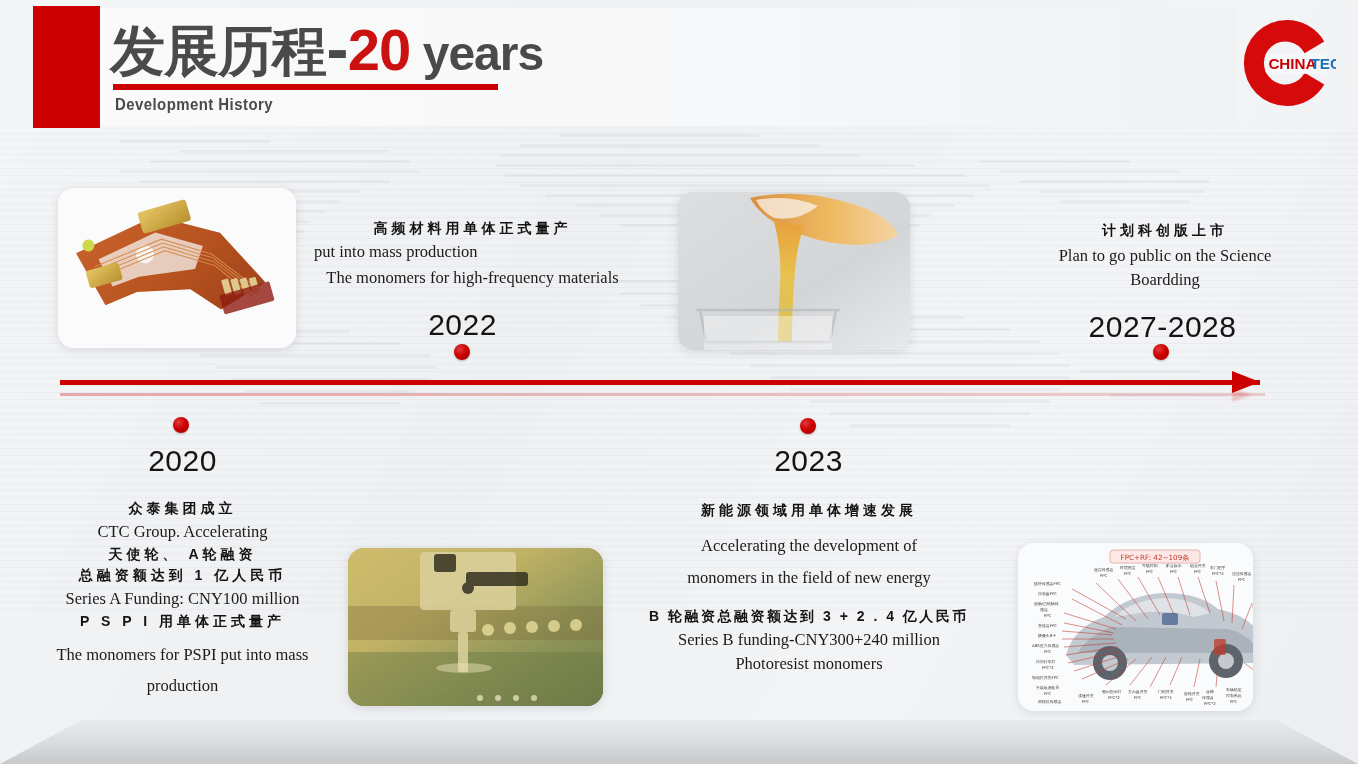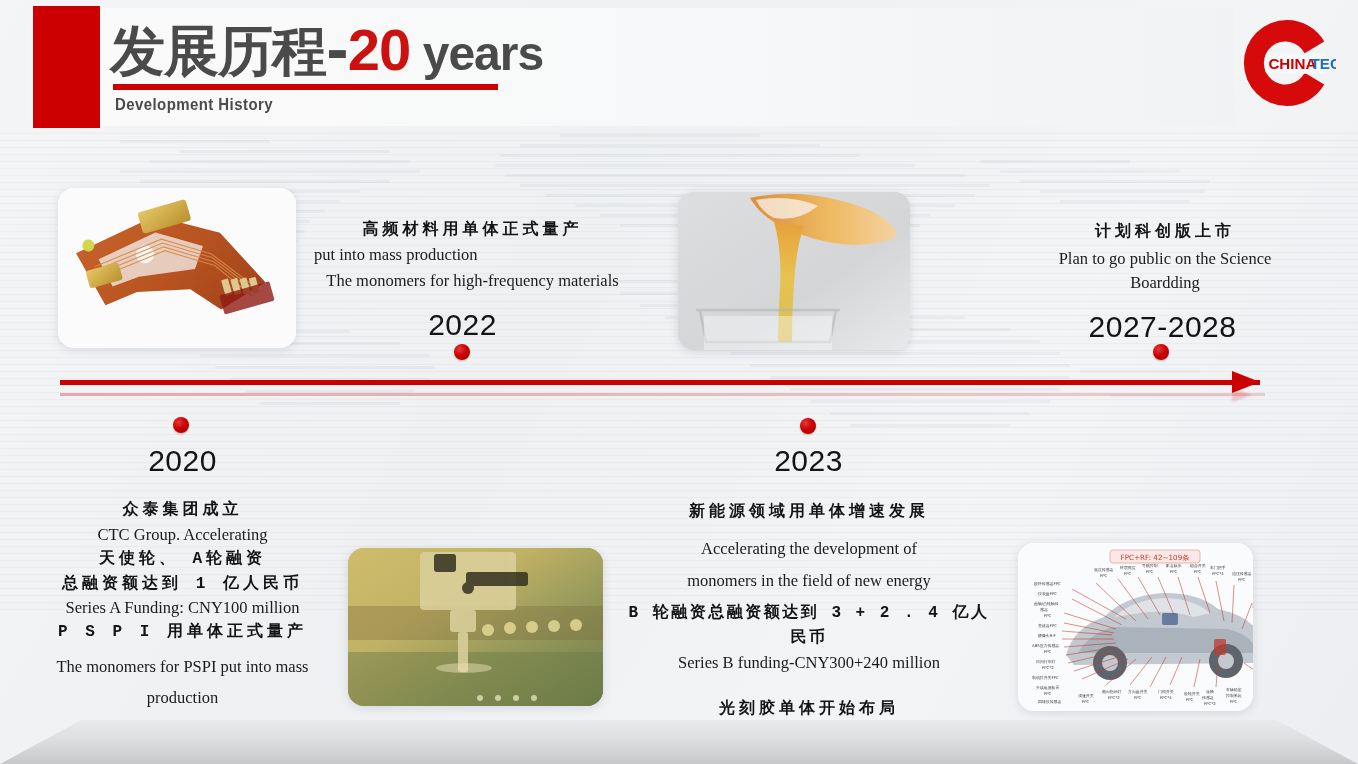--- a/index.html
+++ b/index.html
@@ -51,21 +51,21 @@
     border-top:7px solid transparent;border-bottom:7px solid transparent;
     border-left:20px solid rgba(204,0,0,.18);filter:blur(.8px);}
 
   .dot{position:absolute;width:16px;height:16px;border-radius:50%;
     background:radial-gradient(circle at 35% 32%,#e23a3a 0%,#cc0000 45%,#9e0000 100%);
     box-shadow:0 1px 2px rgba(0,0,0,.25);}
 
   
   .yr{position:absolute;font-family:"Liberation Sans",sans-serif;font-weight:normal;
     font-size:30px;color:#141414;letter-spacing:.5px;text-align:center;}
-  .cn{font-family:Liberation Mono, monospace;font-weight:bold;font-size:16px;color:#141414;
+  .cn{font-family:Liberation Sans, sans-serif;font-weight:bold;font-size:14px;color:#141414;
     letter-spacing:4px;line-height:1.55;}
   .en{font-family:"Liberation Serif","DejaVu Serif",serif;font-size:16.5px;color:#1b1b1b;
     line-height:1.45;}
   .blk{position:absolute;text-align:center;}
 
   
   .card{position:absolute;border-radius:16px;overflow:hidden;
     box-shadow:0 2px 10px rgba(80,90,105,.16);}
 
   
@@ -433,21 +433,20 @@
     <div class="en" style="margin-top:6px;line-height:1.9;">The monomers for PSPI put into mass</div>
     <div class="en" style="line-height:1.9;">production</div>
   </div>
 
   <div class="dot" style="left:800px;top:418px;"></div>
   <div class="yr" style="left:746px;top:444px;width:125px;">2023</div>
   <div class="blk" style="left:620px;top:500px;width:378px;">
     <div class="cn">新能源领域用单体增速发展</div>
     <div class="en" style="margin-top:8px;line-height:1.95;">Accelerating the development of</div>
     <div class="en" style="line-height:1.95;">monomers in the field of new energy</div>
-    <div class="cn" style="letter-spacing:2.5px;margin-top:4px;">B 轮融资总融资额达到 3 + 2 . 4 亿人民币</div>
+    <div class="cn" style="letter-spacing:2.5px;margin-top:12px;">B 轮融资总融资额达到 3 + 2 . 4 亿人民币</div>
     <div class="en">Series B funding-CNY300+240 million</div>
-    <div class="cn" style="margin-top:22px;">光刻胶单体开始布局</div>
     <div class="en">Photoresist monomers</div>
   </div>
 
   <div class="btm"></div>
 
 </div>
 
 </body></html>

